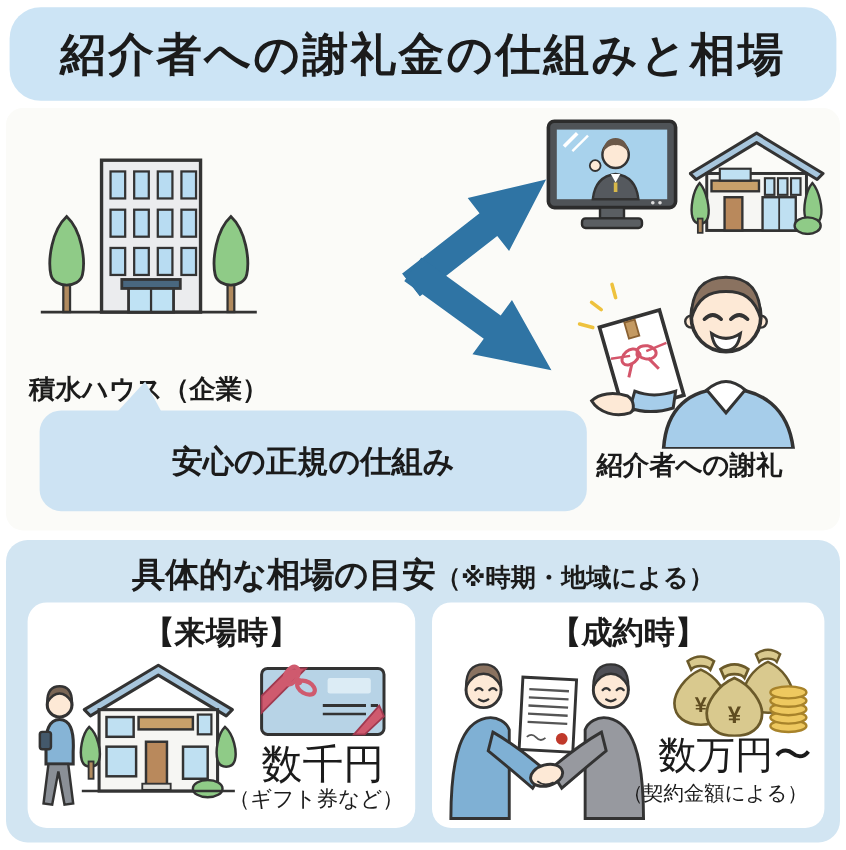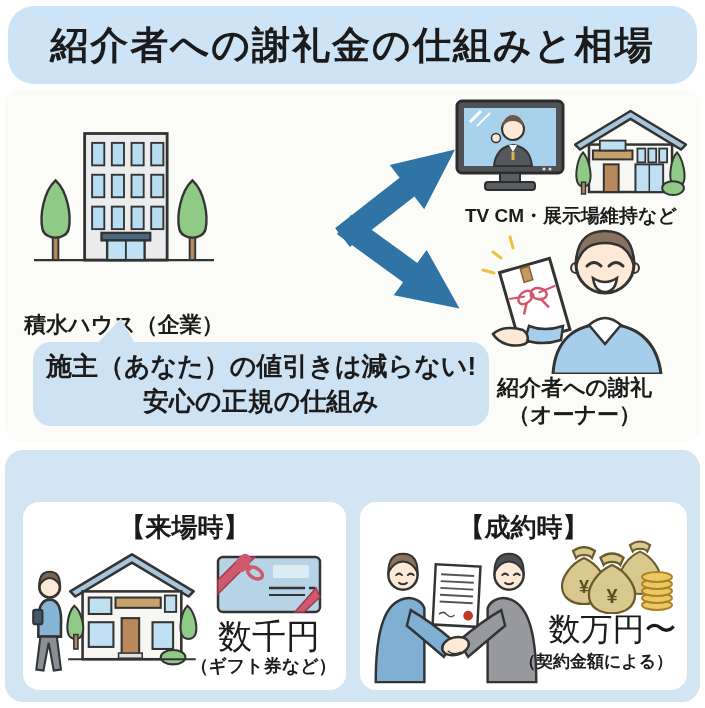--- a/index.html
+++ b/index.html
@@ -36,21 +36,21 @@
   .market-heading{position:absolute;top:10px;left:0;width:100%;display:flex;justify-content:center;
                   align-items:baseline;white-space:nowrap;}
   .market-heading .main{font-size:28px;font-weight:900;}
   .market-heading .note{font-size:21px;font-weight:800;}
   .card{position:absolute;top:52px;height:188px;background:var(--card_bg);border-radius:16px;}
   .card-visit{left:18px;width:323px;}
   .card-contract{left:355px;width:327px;}
   .card-heading{position:absolute;top:8px;left:0;width:100%;text-align:center;
                 font-size:26px;font-weight:900;}
   .amount{position:absolute;text-align:center;font-weight:400;white-space:nowrap;}
-  .card-note{position:absolute;text-align:center;font-weight:700;white-space:nowrap;}
+  .card-note{position:absolute;text-align:center;font-weight:400;white-space:nowrap;}
   .visit-illust{position:absolute;left:8px;top:40px;}
   .visit-giftcard{position:absolute;left:192px;top:48px;}
   .visit-amount{left:180px;top:112px;width:132px;font-size:34px;}
   .visit-note{left:158px;top:152px;width:165px;font-size:18px;}
   .contract-illust{position:absolute;left:6px;top:42px;}
   .contract-money{position:absolute;left:200px;top:34px;}
   .contract-amount{left:185px;top:106px;width:135px;font-size:32px;}
   .contract-note{left:150px;top:148px;width:172px;font-size:17px;}
   svg{display:block;}
 </style>
@@ -132,21 +132,20 @@
           </g>
           <rect x="30" y="60" width="15" height="28" fill="#b9895c" stroke="#333" stroke-width="2"></rect>
           <rect x="62" y="60" width="28" height="28" fill="#bfe0f2" stroke="#333" stroke-width="2"></rect>
           <line x1="76" y1="60" x2="76" y2="88" stroke="#333" stroke-width="1.5"></line>
           <path d="M9,48 C3,55 1,70 3,77 C5,84 14,84 16,77 C18,70 15,55 9,48 Z" fill="#8fcb87" stroke="#333" stroke-width="2"></path>
           <rect x="7.5" y="78" width="4" height="12" fill="#b08a5e" stroke="#333" stroke-width="1.5"></rect>
           <path d="M104,48 C98,55 96,70 98,77 C100,84 109,84 111,77 C113,70 110,55 104,48 Z" fill="#8fcb87" stroke="#333" stroke-width="2"></path>
           <ellipse cx="100" cy="84" rx="11" ry="7" fill="#8fcb87" stroke="#333" stroke-width="2"></ellipse>
         </svg>
       </div>
-      <div class="lbl">TV CM・展示場維持など</div>
     </div>
 
     <div class="block owner-block">
       <svg width="195" height="152" viewBox="0 0 195 152">
         <g stroke="#eec23e" stroke-width="3" stroke-linecap="round">
           <line x1="16" y1="30" x2="24" y2="36"></line>
             <line x1="33" y1="15" x2="36" y2="26"></line>
             <line x1="6" y1="48" x2="17" y2="51"></line>
         </g>
         <g transform="rotate(-16 58 80)">
@@ -164,31 +163,33 @@
         <path d="M99,44 C99,16 112,9 128,9 C144,9 157,16 157,44 C152,26 142,21 128,21 C114,21 104,26 99,44 Z" fill="#8a7260" stroke="#333" stroke-width="2.5"></path>
         <path d="M110,44 q7,-7 14,0" fill="none" stroke="#333" stroke-width="3" stroke-linecap="round"></path>
         <path d="M132,44 q7,-7 14,0" fill="none" stroke="#333" stroke-width="3" stroke-linecap="round"></path>
         <path d="M116,56 Q128,64 140,56 Q138,70 128,70 Q118,70 116,56 Z" fill="#fff" stroke="#333" stroke-width="2.5"></path>
         <path d="M76,152 C78,118 98,102 128,102 C158,102 180,118 184,152 Z" fill="#a6cdea" stroke="#333" stroke-width="3"></path>
         <path d="M112,103 L128,122 L144,103 C138,98 133,96 128,96 C123,96 118,98 112,103 Z" fill="#fff" stroke="#333" stroke-width="2.5"></path>
         <path d="M86,104 C74,108 62,108 52,104 L48,118 C58,122 72,122 84,118 Z" fill="#a6cdea" stroke="#333" stroke-width="2.5"></path>
         <path d="M46,108 C34,104 22,106 16,112 C22,122 36,126 48,122 C52,120 52,112 46,108 Z" fill="#fde9d6" stroke="#333" stroke-width="2.5"></path>
       </svg>
       <div class="lbl">紹介者への謝礼</div>
-      <div class="lbl">（オーナー）</div>
     </div>
 
     <div class="callout">
       <div class="callout-tail"></div>
-      <div class="line">施主（あなた）の値引きは減らない!</div>
       <div class="line">安心の正規の仕組み</div>
     </div>
   </div>
 
   <div class="market-section">
+    <div class="market-heading">
+      <span class="main">具体的な相場の目安</span>
+      <span class="note">（※時期・地域による）</span>
+    </div>
 
     <div class="card card-visit">
       <div class="card-heading">【来場時】</div>
       <svg class="visit-illust" width="170" height="144" viewBox="0 0 165 140">
         <polygon points="38,48 98,12 158,48 153,53 98,20 43,53" fill="#a7c6dd" stroke="#333" stroke-width="2.5" stroke-linejoin="round"></polygon>
         <rect x="50" y="48" width="96" height="66" fill="#f6f6f3" stroke="#333" stroke-width="2.5"></rect>
         <rect x="82" y="54" width="44" height="10" fill="#c8a06a" stroke="#333" stroke-width="2"></rect>
         <rect x="56" y="54" width="22" height="16" fill="#bfe0f2" stroke="#333" stroke-width="2"></rect>
         <g fill="#bfe0f2" stroke="#333" stroke-width="1.8">
           <rect x="130" y="52" width="11" height="16"></rect>

